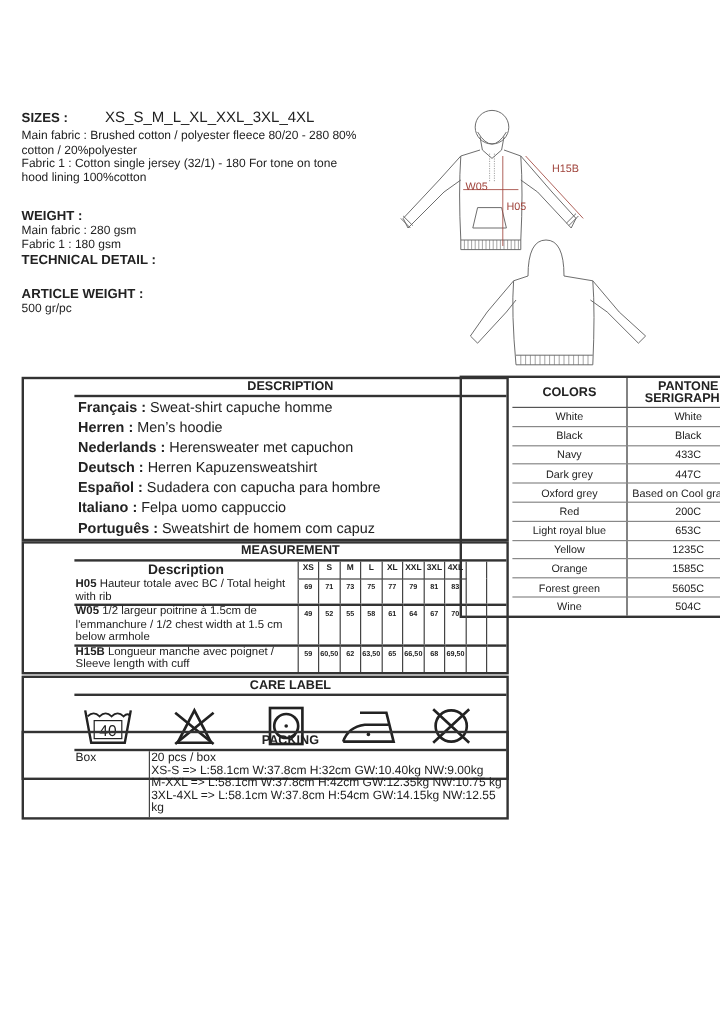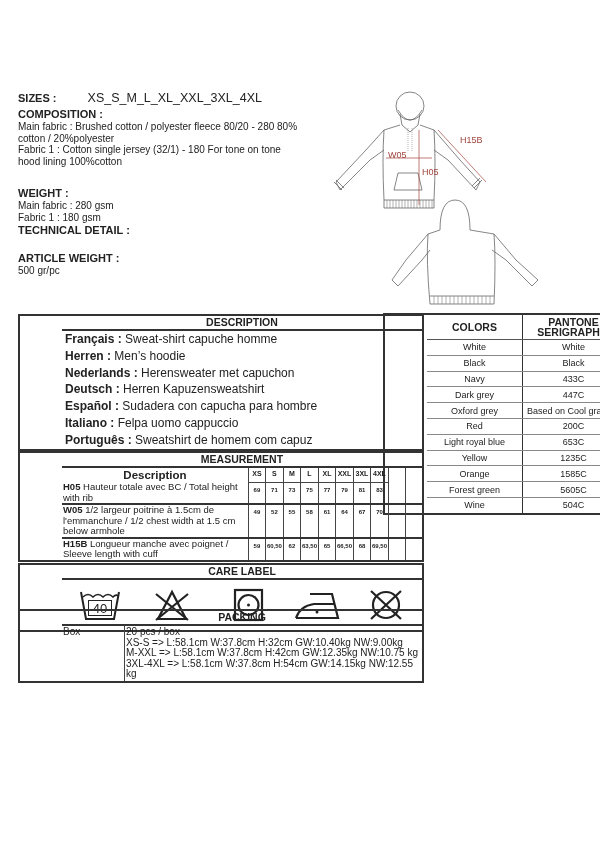--- a/index.html
+++ b/index.html
@@ -37,40 +37,39 @@
   #meas td.szh { text-align:center; font-size:7px; font-weight:bold; width:14px; vertical-align:top; padding-top:1px; }
   #meas td.blank { width:14px; }
   #meas td.dh { text-align:center; font-size:11.5px; font-weight:bold; line-height:14px; border-bottom:none; }
   #meas tr.r0 td { border-top:none; }
   #meas td:first-child { border-left:none; }
   #meas td:last-child { border-right:none; }
   #meas tr:last-child td { border-bottom:none; }
 
   
   #care { left:18px; top:563px; width:360px; }
-  #care .icons { height:50px; position:relative;margin-left:10px; }
+  #care .icons { height:68px; position:relative; }
   .care-icon { position:absolute; top:8px; width:44px; height:34px; }
 
   
   #pack { left:18px; top:609px; width:360px; }
   #pack table { width:100%; font-size:10px; }
   #pack td { vertical-align:top; padding:1px 1px; line-height:10.6px; }
   #pack td.k { width:60px; border-right:1px solid #444; }
 
   svg { display:block; }
 </style>
 </head>
 <body>
 
 <div class="abs hdr" style="left:18px; top:92px; width:320px;">
   <div style="height:16px;">
     <span class="lbl">SIZES :</span>
     <span class="bigval" style="margin-left:28px;">XS_S_M_L_XL_XXL_3XL_4XL</span>
   </div>
-  <div class="lbl" style="height:13px;">COMPOSITION :</div>
   <div class="txt">Main fabric : Brushed cotton / polyester fleece 80/20 - 280  80%</div>
   <div class="txt">cotton / 20%polyester</div>
   <div class="txt">Fabric 1 : Cotton single jersey (32/1) - 180 For tone on tone</div>
   <div class="txt">hood lining 100%cotton</div>
   <div class="lbl" style="height:13px; margin-top:20px;">WEIGHT :</div>
   <div class="txt">Main fabric : 280 gsm</div>
   <div class="txt">Fabric 1 : 180 gsm</div>
   <div class="lbl" style="height:13px; margin-top:1px;">TECHNICAL DETAIL :</div>
   <div style="height:15px;"></div>
   <div class="lbl" style="height:13px;">ARTICLE WEIGHT :</div>

